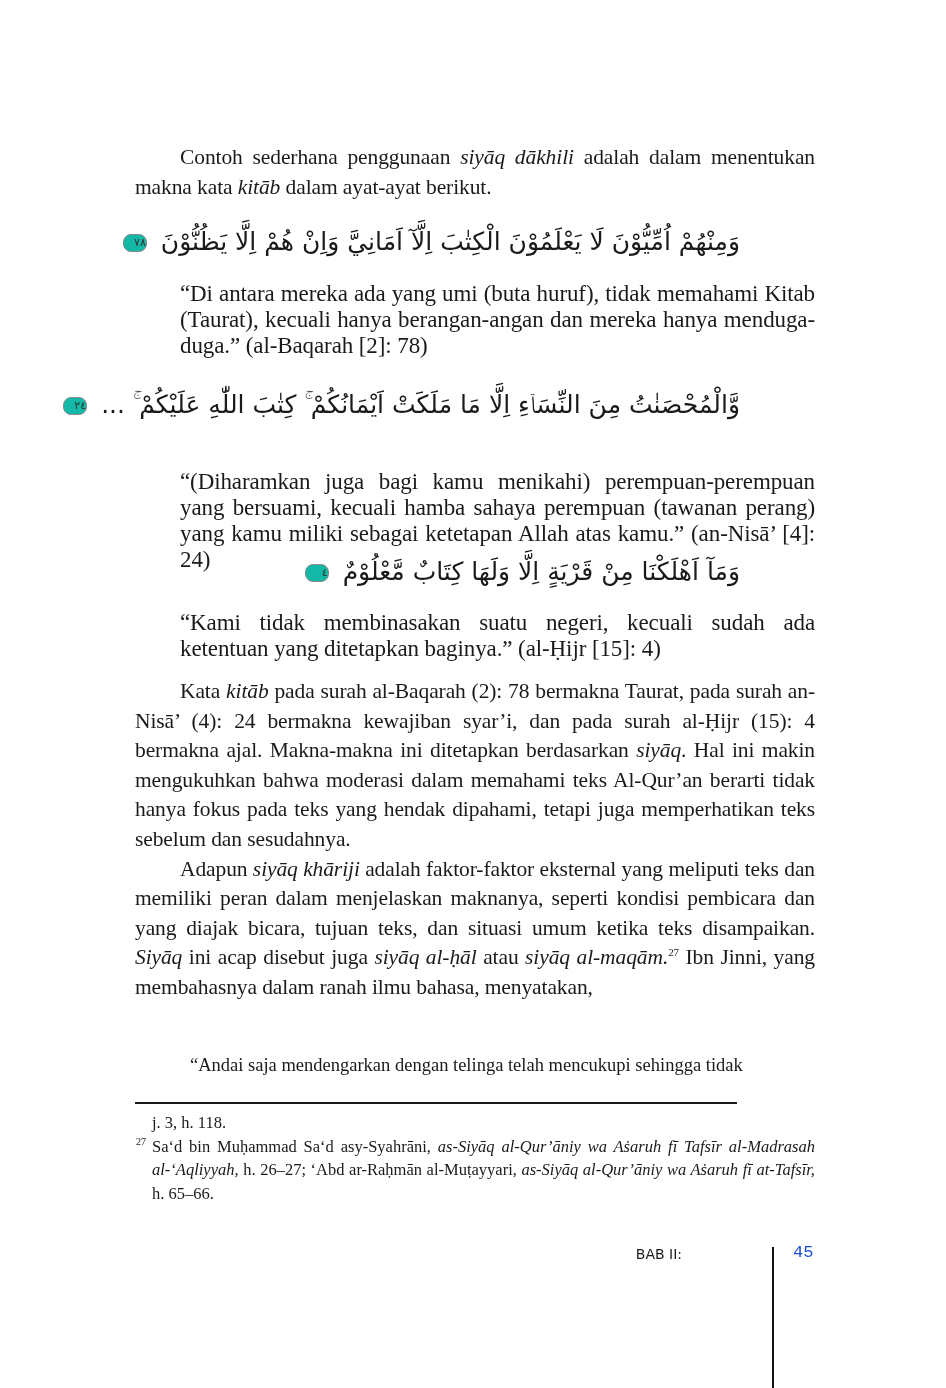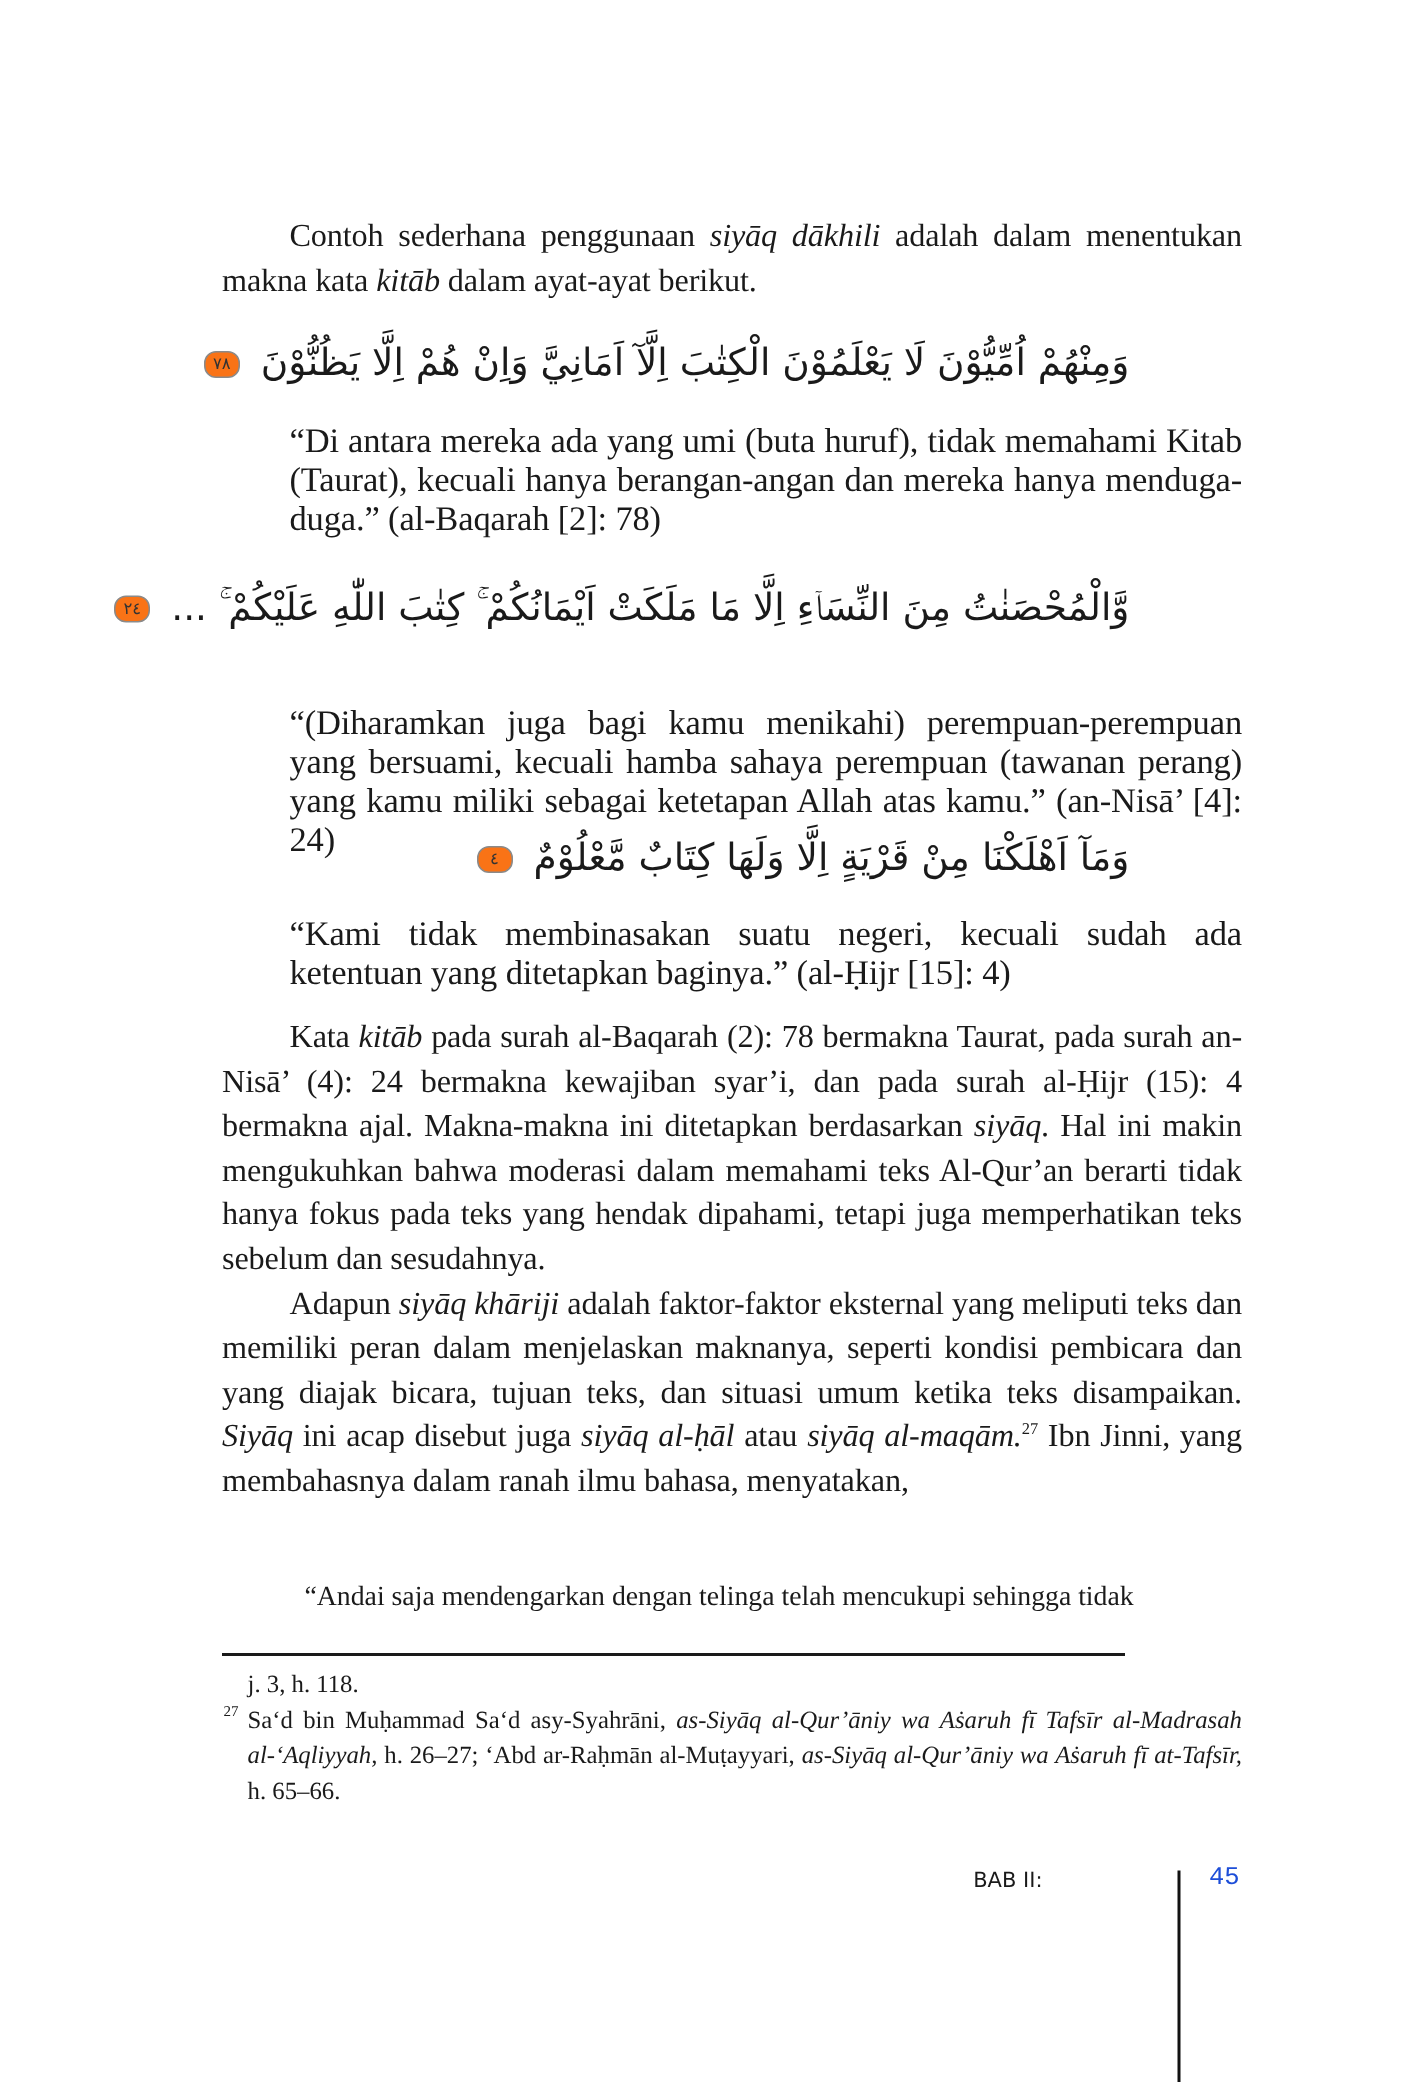--- a/index.html
+++ b/index.html
@@ -10,21 +10,21 @@
     body {
       width: 946px;
       height: 1388px;
       position: relative;
       overflow: hidden;
       color: #1a1a1a;
       font-family: "Liberation Serif", "DejaVu Serif", serif;
     }
     .page {
       position: absolute;
-      left: 15px; top: 0;
+      left: 2px; top: 0;
       width: 870px; height: 1388px;
     }
     .body-text {
       position: absolute;
       left: 133px;
       width: 680px;
       font-size: 21.5px;
       line-height: 29.6px;
       text-align: justify;
       letter-spacing: -0.1px;
@@ -43,27 +43,27 @@
       line-height: 40px;
       white-space: nowrap;
       color: #1a1a1a;
     }
     .verse-marker {
       display: inline-block;
       font-size: 11px;
       line-height: 16px;
       width: 22px;
       height: 16px;
-      text-align: center;
+      text-align: right;
       border: 1.5px solid #8a8a8a;
       border-radius: 8px;
       color: #333;
       vertical-align: middle;
       margin-right: 6px;
-      background: #f97316;
+      background: #14b8a6;
       direction: ltr;
     }
     .translation {
       position: absolute;
       left: 178px;
       width: 635px;
       font-size: 23px;
       line-height: 26px;
       text-align: justify;
       letter-spacing: -0.1px;

